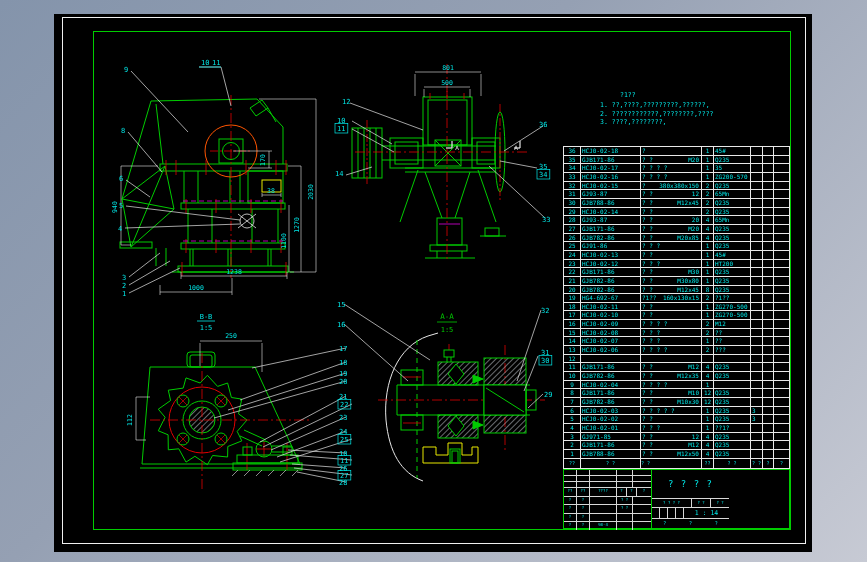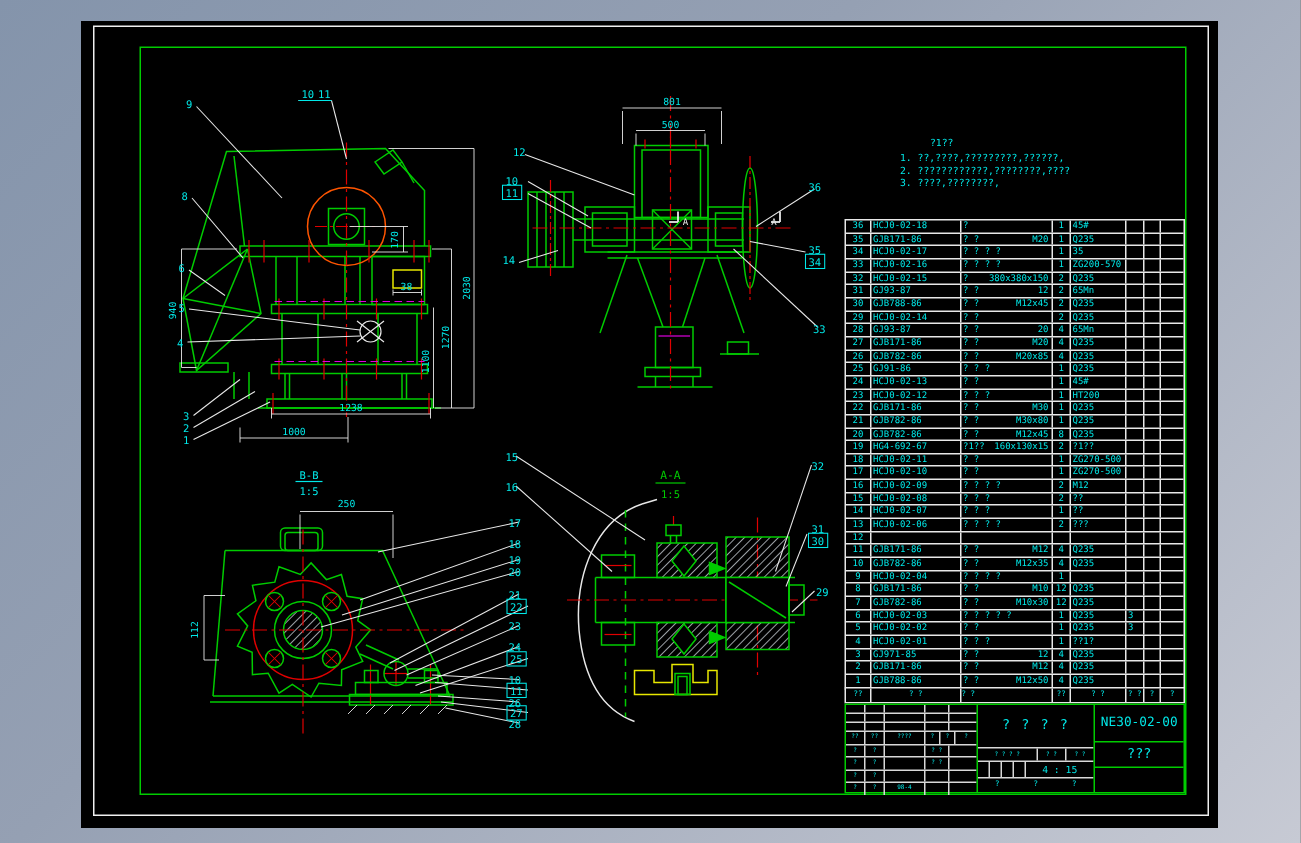--- a/index.html
+++ b/index.html
@@ -992,26 +992,21 @@
     <div class="stage-row">
         <div class="tc" style="width: 40px;">? ? ? ?</div>
         <div class="tc" style="width: 19px;">? ?</div>
         <div class="tc" style="width: 19px;">? ?</div>
       </div>
     <div class="scale-row">
       <div class="sq"></div>
       <div class="sq"></div>
       <div class="sq"></div>
       <div class="sq"></div>
-      <div class="sc">4 : 15</div>
+      <div class="sc">1 : 14</div>
     </div>
     <div class="tb-bot">
         <span>?</span>
         <span>?</span>
         <span>?</span>
       </div>
   </div>
-  <div class="tb-right">
-    <div class="tb-dno">NE30-02-00</div>
-    <div class="tb-sn">???</div>
-    <div class="tb-empty"></div>
-  </div>
 </div>
 
 </body></html>

